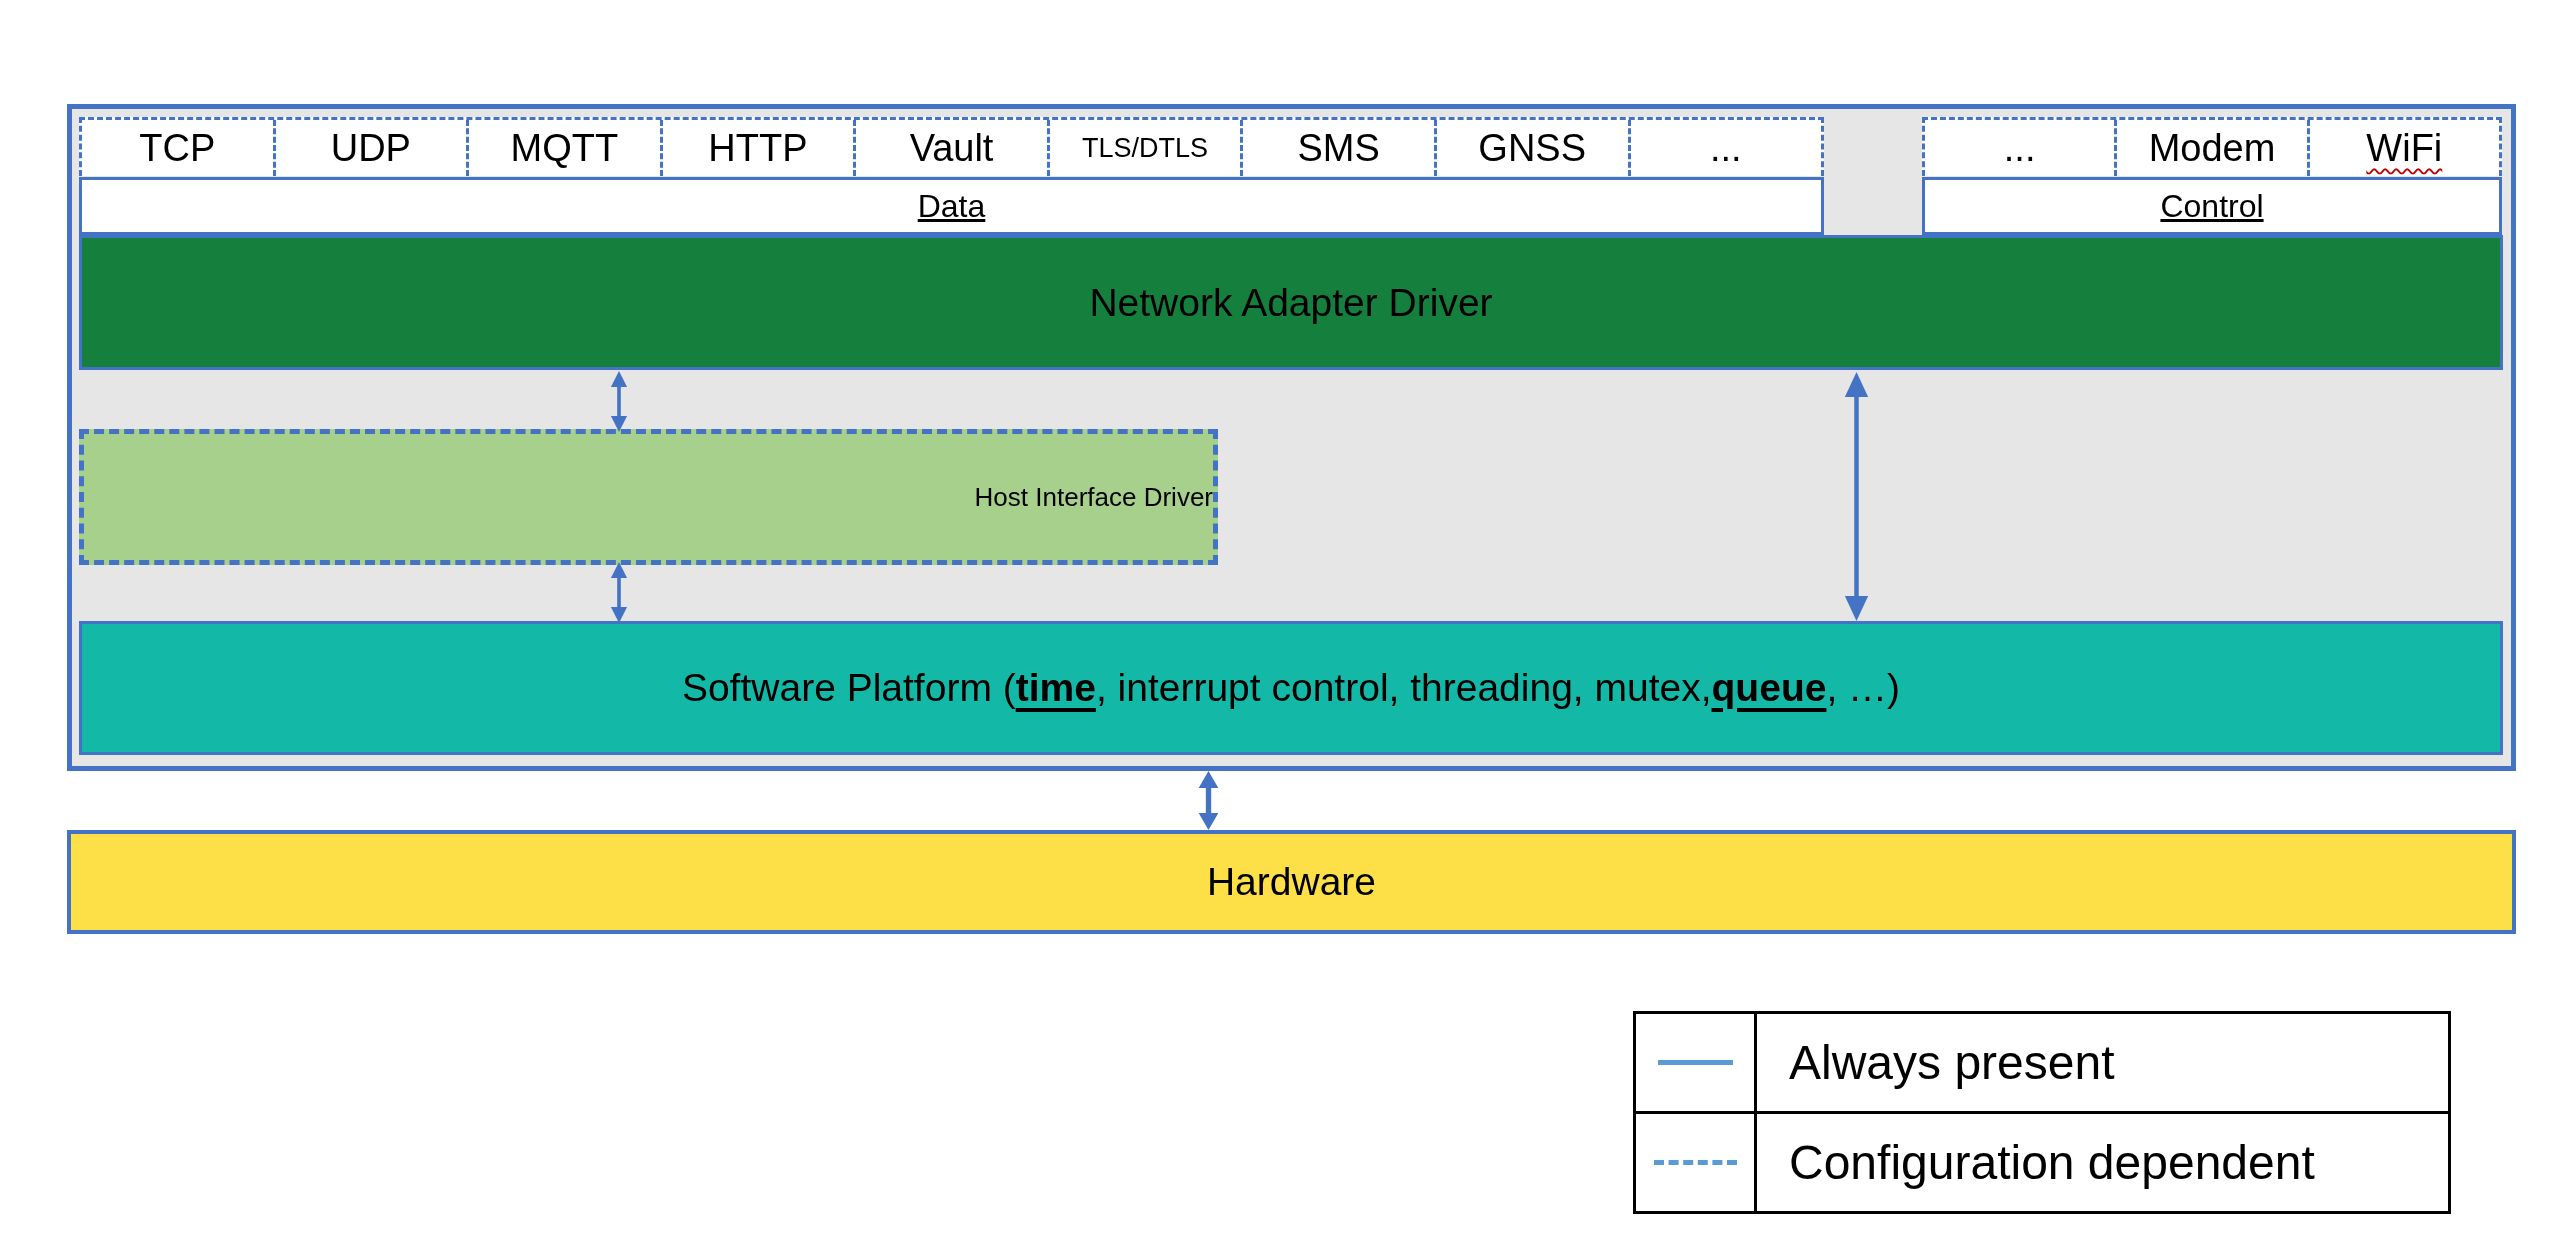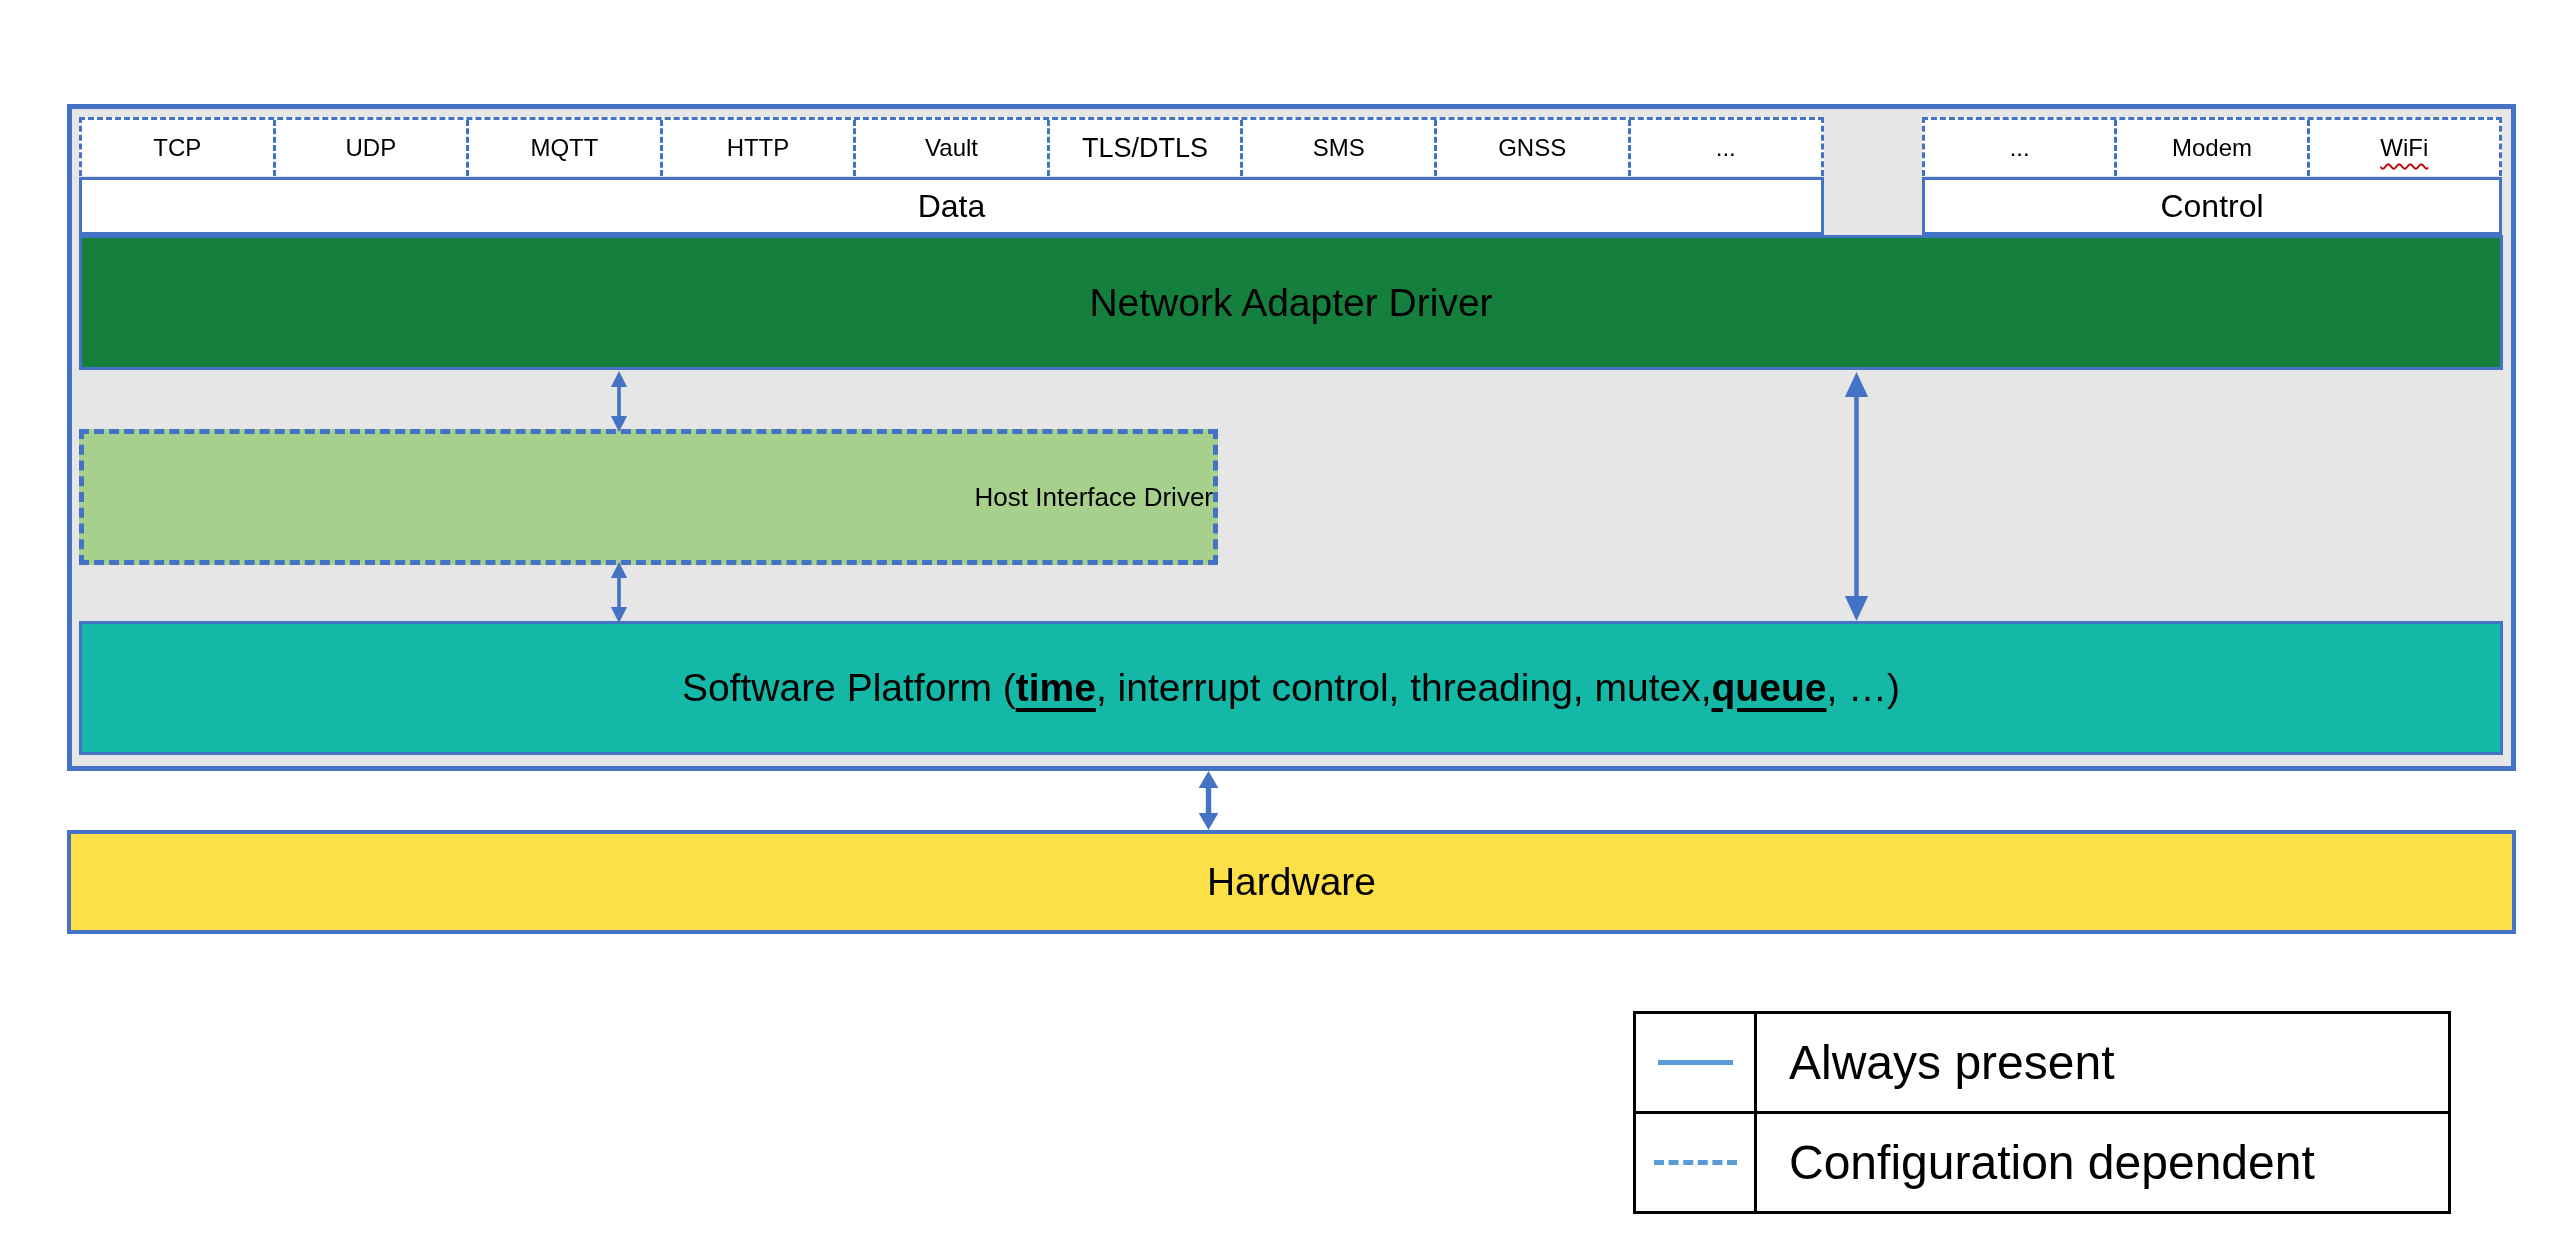--- a/index.html
+++ b/index.html
@@ -17,35 +17,35 @@
 
   
   .proto-row {
     display:flex; background:#ffffff;
     border:3.6px dashed #4472C4; border-bottom:none;
   }
   .proto-row-data    { left:79px;  top:117px; width:1745px; height:59px; }
   .proto-row-control { left:1922px; top:117px; width:580px; height:59px; }
   .proto-cell {
     flex:1 1 0; display:flex; align-items:center; justify-content:center;
-    border-left:3.6px dashed #4472C4; font-size:24px; background:#ffffff;
+    border-left:3.6px dashed #4472C4; font-size:38px; background:#ffffff;
     overflow:hidden; white-space:nowrap;
   }
   .proto-cell:first-child { border-left:none; }
   .proto-cell.small { font-size:27px; }
   .wavy {
     text-decoration-line:underline; text-decoration-style:wavy;
     text-decoration-color:#C00000; text-decoration-thickness:1.8px;
     text-underline-offset:7.2px;
   }
 
   
   .label-bar {
     background:#ffffff; border:3.6px solid #4472C4;
-    display:flex; align-items:center; justify-content:center; font-size:32px;
+    display:flex; align-items:center; justify-content:center; font-size:32px;text-decoration:underline;
   }
   .data-bar    { left:79px;   top:177px; width:1745px; height:58px; }
   .control-bar { left:1922px; top:177px; width:580px;  height:58px; }
 
   
   .nad {
     left:79px; top:235px; width:2424px; height:135px;
     background:#15803d; border:3.6px solid #4472C4;
     display:flex; align-items:center; justify-content:center; font-size:39px;
   }

